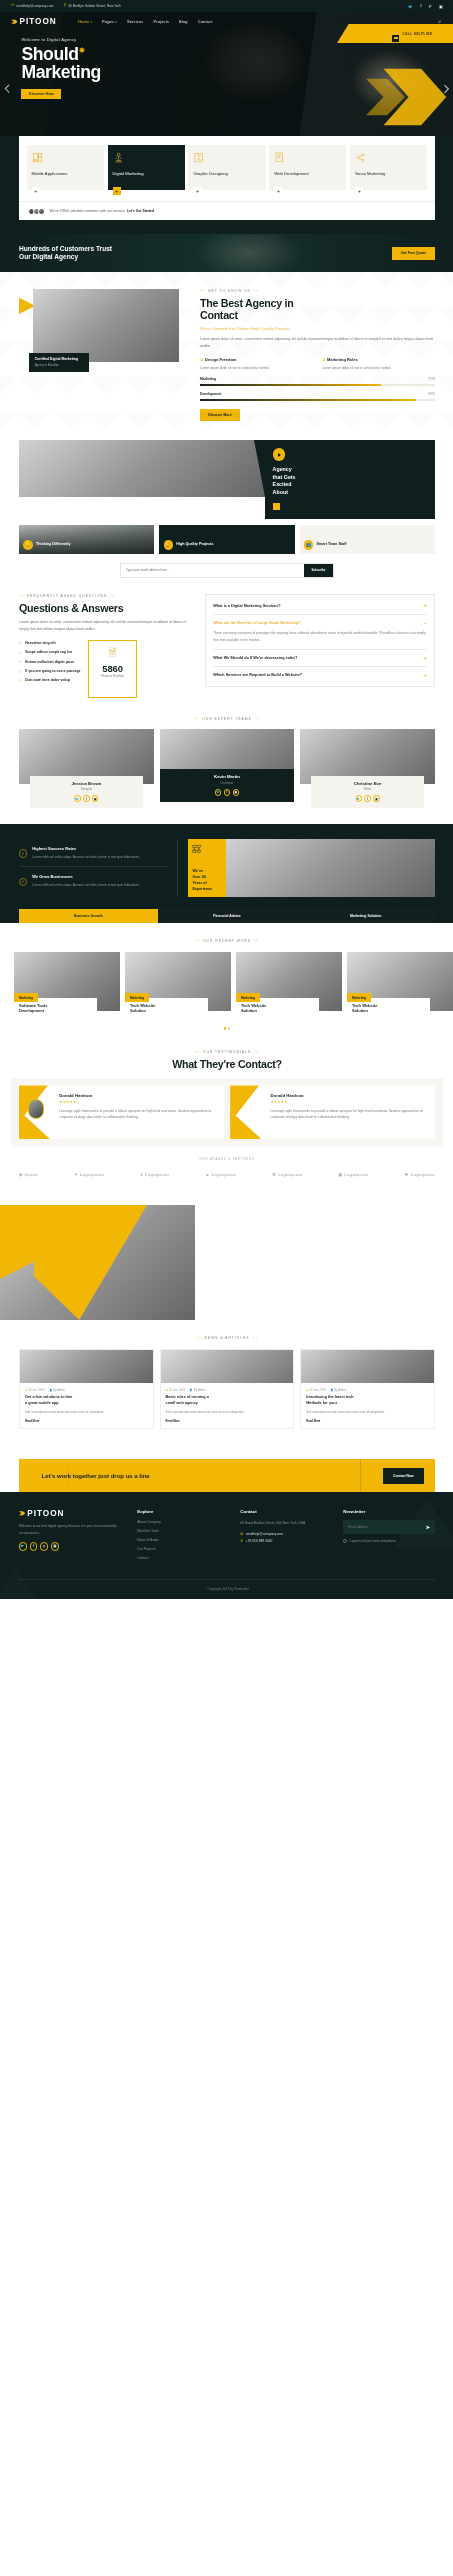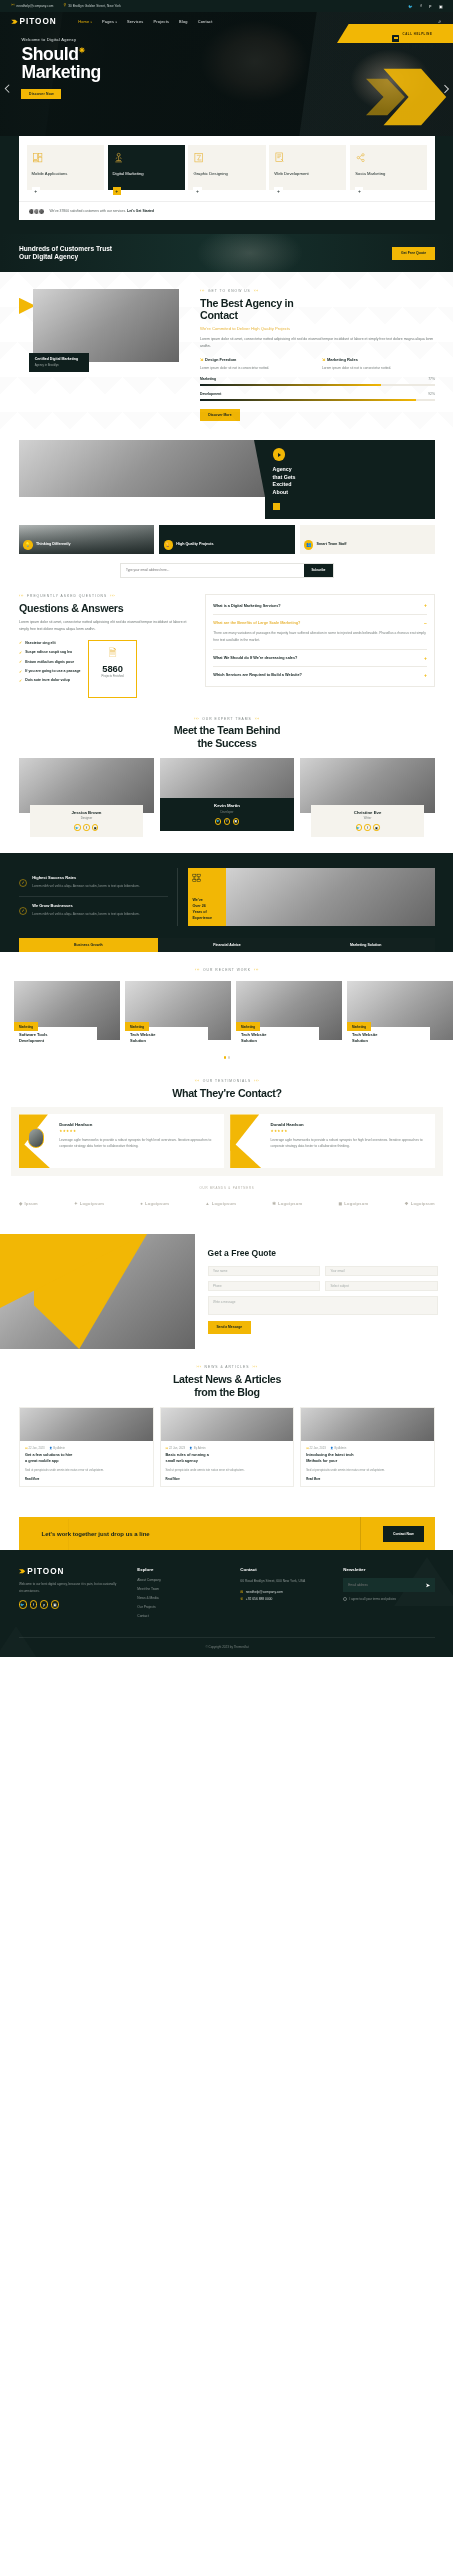--- a/index.html
+++ b/index.html
@@ -602,24 +602,20 @@
         </div>
       </div>
     </div>
   </div>
 
   <div class="sec" style="padding-top:2.5px">
     <div class="eyebrow ctr">
       <span class="dots">›››</span>
       <span>OUR EXPERT TEAMS</span>
       <span class="dots">›››</span>
-    </div>
-    <div class="h2 ctr">
-      <span>Meet the Team Behind</span><br>
-      <span>the Success</span>
     </div>
     <div class="team-cards">
       <div class="tcard">
         <div class="ph"></div>
         <div class="tinfo">
           <div class="tname">Jessica Brown</div>
           <div class="trole">Designer</div>
           <div class="tsoc">
               <span>🐦</span>
               <span>f</span>
@@ -800,42 +796,27 @@
         </span>
     </div>
   </div>
 
   <div class="quote">
     <div class="q-l">
       <div class="ph"></div>
       <div class="q-y2"></div>
       <div class="q-y1"></div>
     </div>
-    <div class="q-r">
-      <div class="q-h">Get a Free Quote</div>
-      <div class="q-grid">
-        <div class="q-in">Your name</div>
-        <div class="q-in">Your email</div>
-        <div class="q-in">Phone</div>
-        <div class="q-in">Select subject</div>
-        <div class="q-in full q-ta">Write a message</div>
-      </div>
-      <a class="q-btn">Send a Message</a>
-    </div>
   </div>
 
   <div class="sec">
     <div class="eyebrow ctr">
       <span class="dots">›››</span>
       <span>NEWS &amp; ARTICLES</span>
       <span class="dots">›››</span>
-    </div>
-    <div class="h2 ctr">
-      <span>Latest News &amp; Articles</span><br>
-      <span>from the Blog</span>
     </div>
     <div class="blog-row">
       <div class="bcard">
         <div class="ph"></div>
         <div class="bbody">
           <div class="bmeta">
               <span><i>▤</i> <span>22 Jan, 2023</span></span>
               <span><i>👤</i> <span>By Admin</span></span>
             </div>
           <div class="btitle"><span>Get a few solutions to hire</span><br><span>a great mobile app</span></div>

